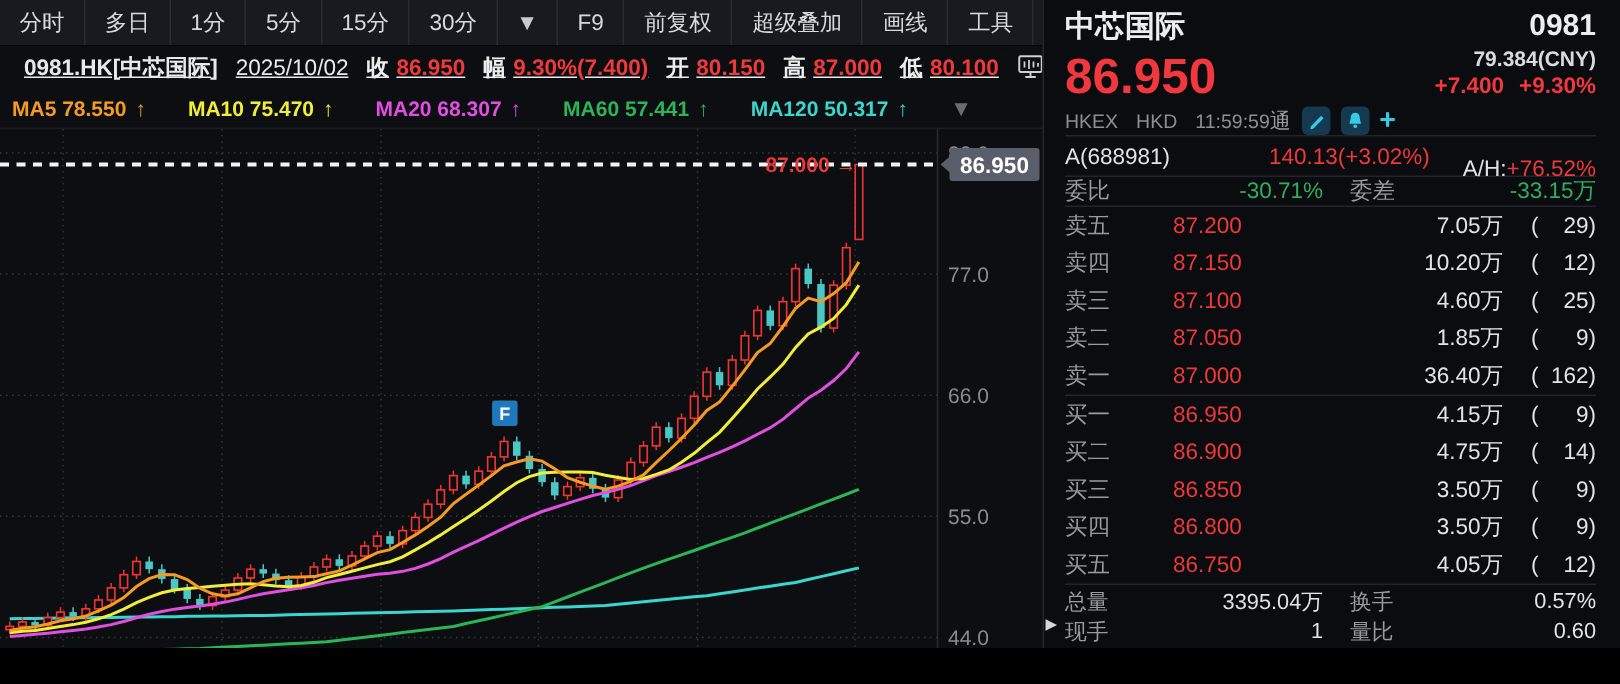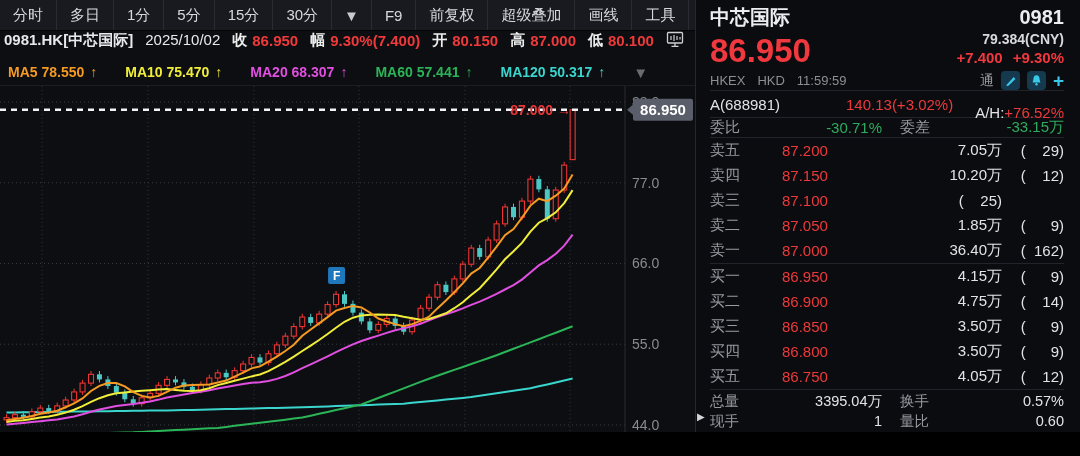--- a/index.html
+++ b/index.html
@@ -5,43 +5,43 @@
   html,body{margin:0;padding:0;background:#000;}
   .app{width:1080px;height:432px;display:flex;font-family:"Liberation Sans",sans-serif;
        background:#0d0e11;overflow:hidden;position:relative;}
   
   .left{width:695px;display:flex;flex-direction:column;overflow:hidden;}
   .toolbar{height:30px;background:#191a1f;display:flex;align-items:center;color:#d8d9dd;
            font-size:15px;flex-shrink:0;border-bottom:1px solid #050507;}
   .tb-item{padding:0 13px;height:30px;display:flex;align-items:center;border-right:1px solid #2b2c32;
            cursor:pointer;white-space:nowrap;}
   .tb-icon{padding:0 12px;color:#c9cacd;}
-  .quote-row{height:28px;display:flex;align-items:flex-start;font-size:15px;color:#e8e9ec;
-           padding:0 4px;gap:12px;white-space:nowrap;overflow:hidden;flex-shrink:0;}
+  .quote-row{height:28px;display:flex;align-items:center;font-size:15px;color:#e8e9ec;
+           padding:0 16px;gap:12px;white-space:nowrap;overflow:hidden;flex-shrink:0;text-decoration:underline;}
   .q-sym{font-weight:bold;}
   .pair{display:flex;gap:5px;align-items:center;}
   .q-label{color:#eceded;font-weight:bold;}
   .q-value{color:#ef3a3c;font-weight:bold;}
   .trunc{color:#ef3a3c;font-weight:bold;width:8px;overflow:hidden;display:inline-block;}
   .ma-row{height:26px;display:flex;align-items:center;font-size:14px;padding:0 8px;gap:28px;
            flex-shrink:0;border-bottom:1px solid #1c1d22;white-space:nowrap;}
   .ma-item{display:flex;gap:6px;font-weight:bold;}
   .chart-wrap{flex:1;position:relative;background:#0d0e11;}
   svg text{font-family:"Liberation Sans",sans-serif;}
   
   .panel{width:385px;box-sizing:border-box;border-left:1px solid #26272c;background:#0b0c0f;
          color:#e6e7ea;position:relative;display:flex;flex-direction:column;padding:4px 16px 0 14px;}
   .hdr-top{display:flex;justify-content:space-between;align-items:center;height:28px;
            font-size:20px;font-weight:bold;color:#ecedf0;}
   .hdr-mid{display:flex;justify-content:space-between;height:40px;}
   .big-price{font-size:33px;font-weight:bold;color:#f1383e;line-height:40px;}
   .mid-right{text-align:right;line-height:1.25;}
   .cny{color:#d9dadd;font-size:14px;font-weight:bold;}
   .chg{color:#f1383e;font-size:15px;font-weight:bold;display:flex;gap:10px;justify-content:flex-end;}
-  .hdr-sub{display:flex;justify-content:space-between;align-items:center;height:22px;
+  .hdr-sub{display:flex;justify-content:flex-start;align-items:center;height:22px;
            color:#8d8e93;font-size:13px;border-bottom:1px solid #23242b;}
   .sub-left{display:flex;gap:12px;}
   .sub-icons{display:flex;gap:7px;align-items:center;}
   .tile{width:19px;height:19px;border-radius:4px;background:#15394f;display:flex;align-items:center;
         justify-content:center;}
   .plus{color:#38c8e8;font-size:19px;font-weight:bold;line-height:19px;}
   .tong{color:#9a9b9f;font-size:14px;}
   .a-row{display:flex;align-items:center;height:26px;font-size:15px;border-bottom:1px solid #23242b;}
   .a-chg{margin-left:auto;color:#ee393b;}
   .a-h{margin-left:22px;margin-top:17px;}
@@ -379,20 +379,21 @@
         </div>
         <div class="o-row">
           <span class="lbl">卖四</span>
           <span class="red">87.150</span>
           <span class="o-vol">10.20万</span>
           <span class="o-cnt">(  12)</span>
         </div>
         <div class="o-row">
           <span class="lbl">卖三</span>
           <span class="red">87.100</span>
+          <span class="o-vol">4.60万</span>
           <span class="o-cnt">(  25)</span>
         </div>
         <div class="o-row">
           <span class="lbl">卖二</span>
           <span class="red">87.050</span>
           <span class="o-vol">1.85万</span>
           <span class="o-cnt">(   9)</span>
         </div>
         <div class="o-row">
           <span class="lbl">卖一</span>

